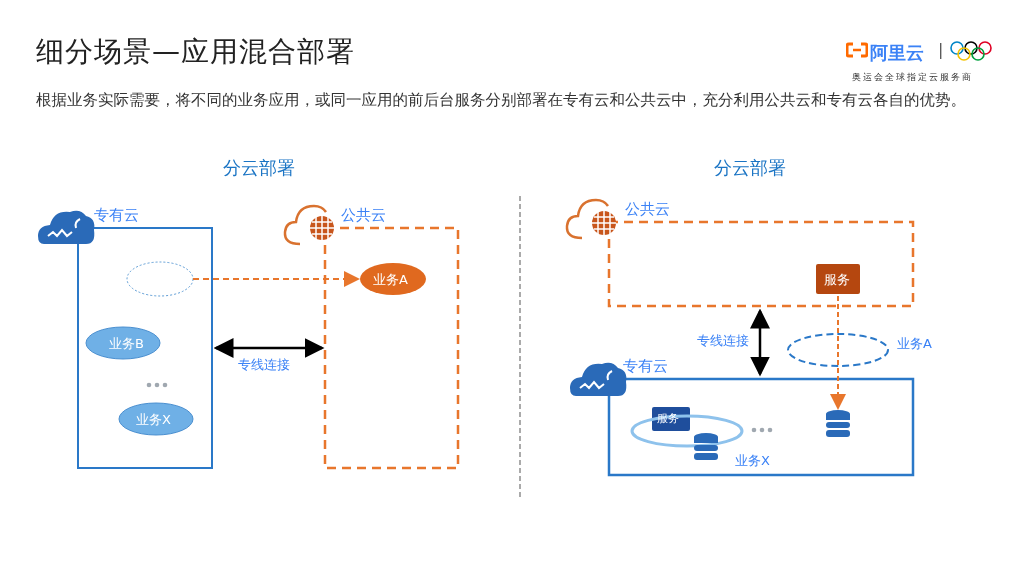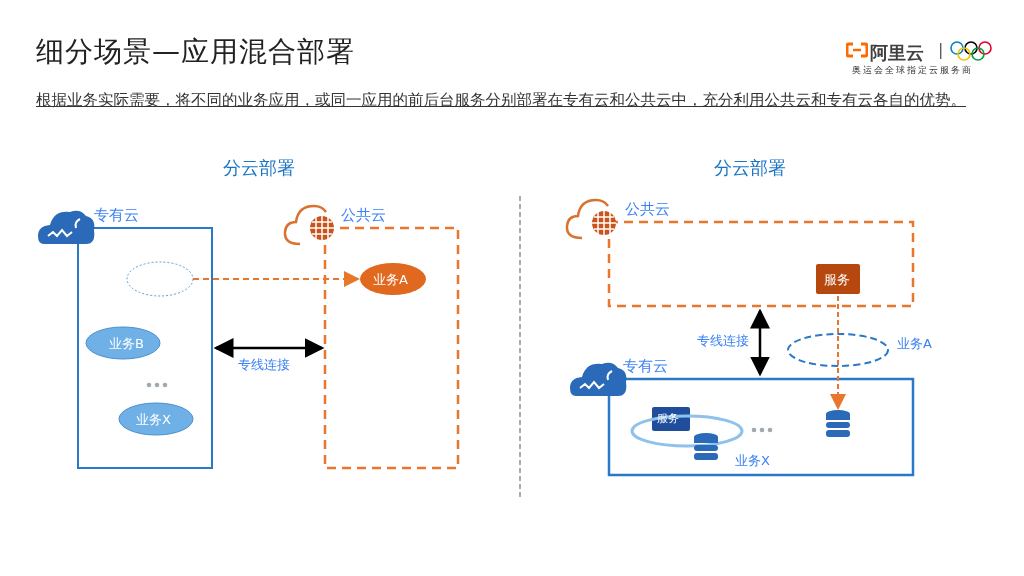--- a/index.html
+++ b/index.html
@@ -1,23 +1,23 @@
 <!DOCTYPE html>
 <html><head>
 <meta charset="utf-8">
 <style>
   html, body { margin:0; padding:0; }
   body { width:1024px; height:576px; background:#ffffff; position:relative; overflow:hidden;
          font-family:"DejaVu Sans","Liberation Sans",sans-serif; color:#222; }
   .abs { position:absolute; }
   .title { left:36px; top:33px; font-size:28px; color:#222; letter-spacing:1px; white-space:nowrap; }
-  .desc { left:36px; top:88px; width:960px; font-size:15.5px; line-height:25px; color:#333;text-decoration:underline; }
+  .desc { left:36px; top:88px; width:960px; font-size:15.5px; line-height:25px; color:#333; }
   .logo { left:846px; top:38px; width:180px; height:50px; }
-  .logo-text { font-size:18px; font-weight:bold; color:#404040; position:absolute; left:24px; top:3px; white-space:nowrap; }
-  .logo-sub { position:absolute; left:6px; top:26px; font-size:9px; color:#333; letter-spacing:2px; white-space:nowrap; }
+  .logo-text { font-size:18px; font-weight:bold; color:#3b82f6; position:absolute; left:24px; top:3px; white-space:nowrap; }
+  .logo-sub { position:absolute; left:6px; top:33px; font-size:9px; color:#333; letter-spacing:2px; white-space:nowrap; }
   .sec-title { font-size:18px; font-weight:normal; color:#1a74c4; white-space:nowrap; }
   .lbl { font-size:14px; color:#3b82f6; white-space:nowrap; }
   .pill-text { font-size:13px; color:#fff; white-space:nowrap; }
 </style>
 </head>
 <body>
 
 <div class="abs title">细分场景—应用混合部署</div>
 <div class="abs desc">根据业务实际需要，将不同的业务应用，或同一应用的前后台服务分别部署在专有云和公共云中，充分利用公共云和专有云各自的优势。</div>
 

